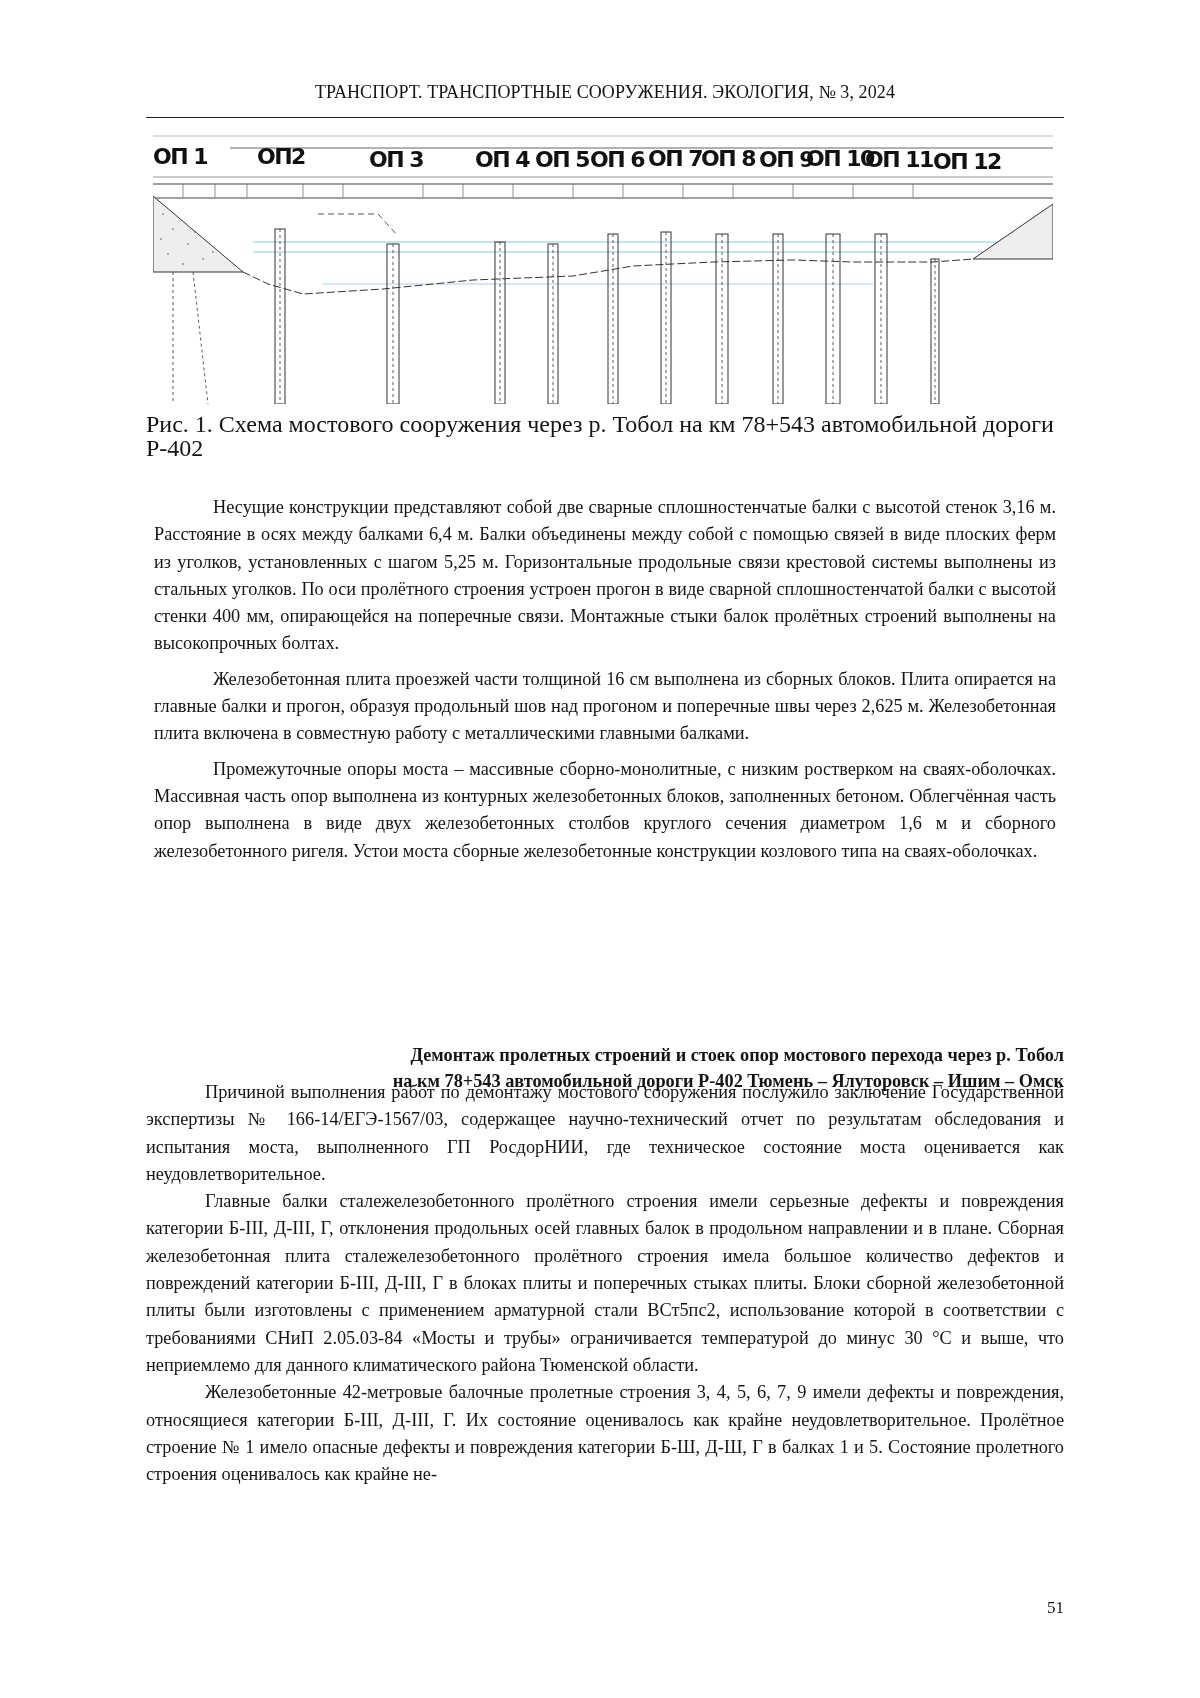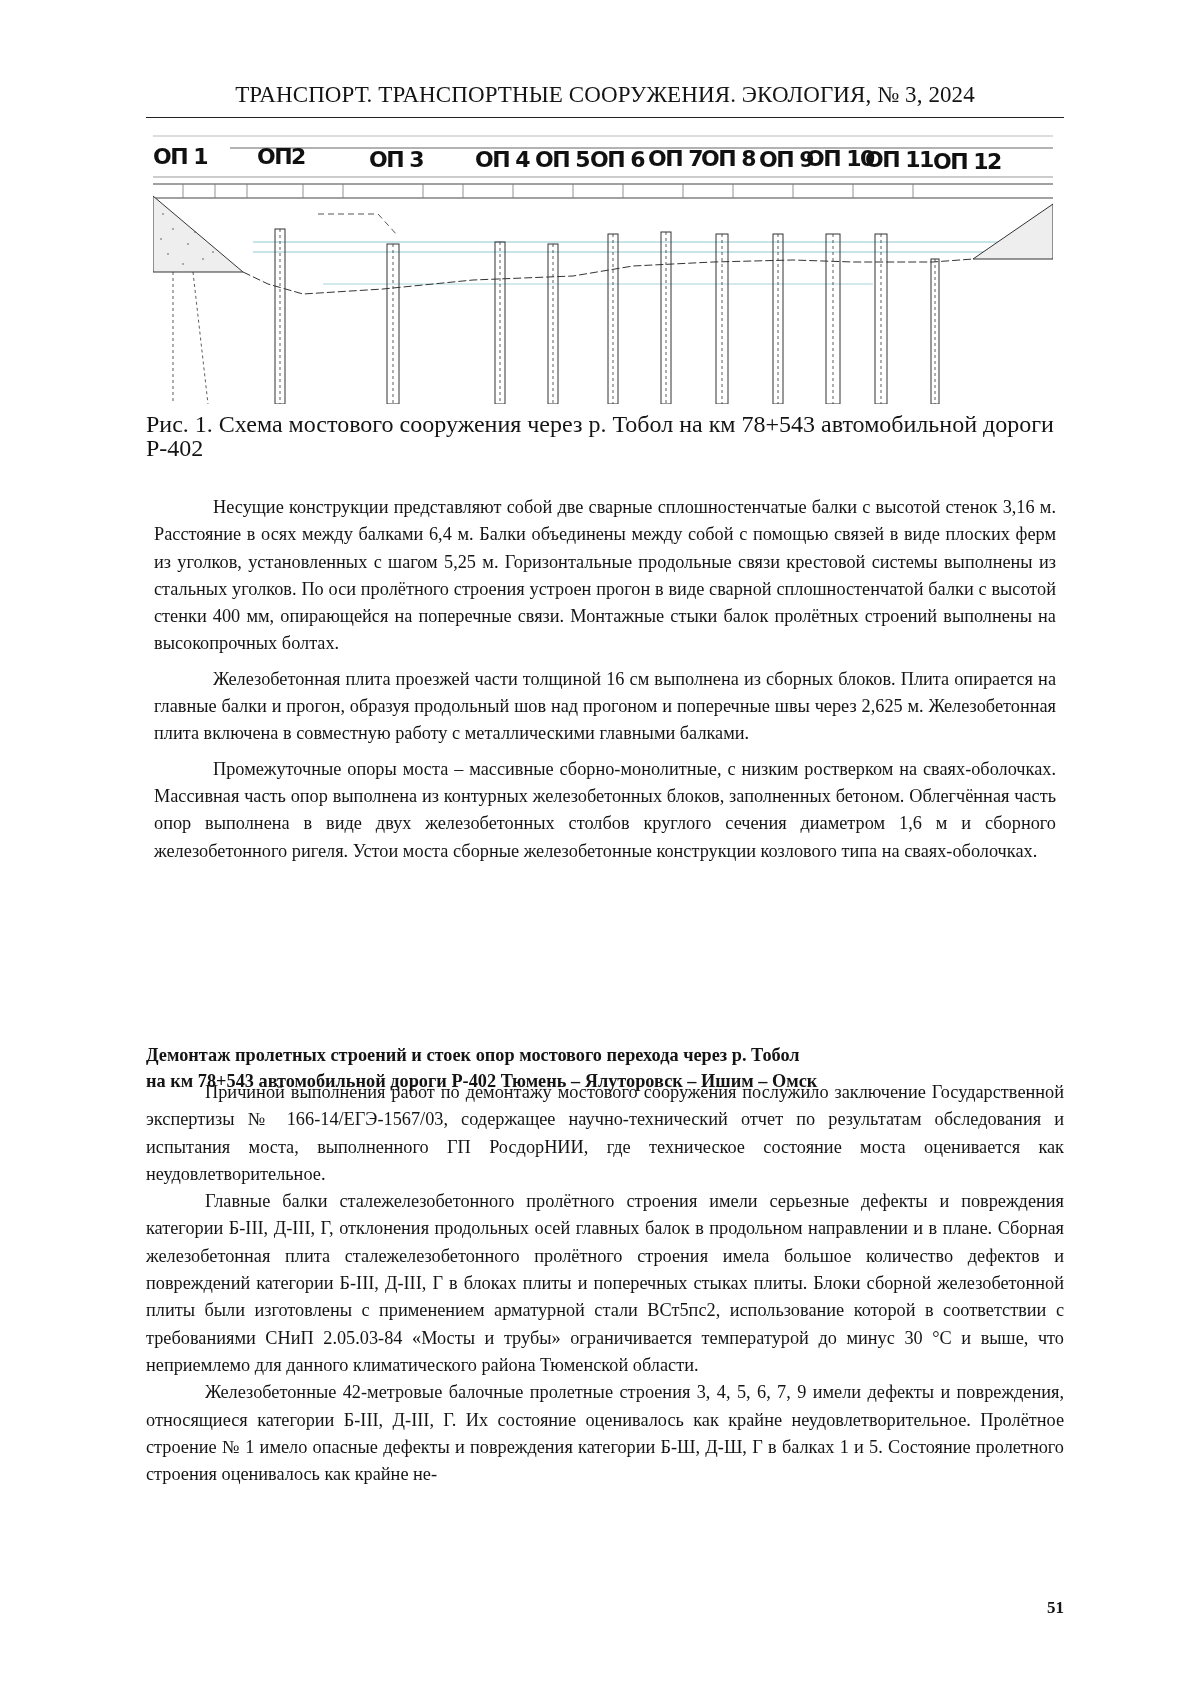--- a/index.html
+++ b/index.html
@@ -1,35 +1,35 @@
 <!DOCTYPE html>
 <html><head>
 <meta charset="utf-8">
 <style>
   html, body { margin: 0; padding: 0; background: #ffffff; }
   body { width: 1200px; height: 1698px; position: relative; overflow: hidden;
          font-family: "Liberation Serif", "DejaVu Serif", serif; color: #141414; }
   .running-head { position: absolute; left: 146px; top: 82px; width: 918px; text-align: center;
-                  font-size: 23px; letter-spacing: 0.1px; }
+                  font-size: 18px; letter-spacing: 0.1px; }
   .head-rule { position: absolute; left: 146px; top: 117px; width: 918px; height: 0;
                border-top: 1.3px solid #222; }
   .figure { position: absolute; left: 153px; top: 134px; width: 900px; height: 270px; }
   .figure svg { width: 900px; height: 270px; display: block; }
   .caption { position: absolute; left: 146px; top: 412px; width: 918px; text-align: left;
              font-size: 24px; line-height: 24px; }
   .body { position: absolute; left: 146px; top: 486px; width: 918px; font-size: 18.3px;
           line-height: 27.3px; text-align: justify; }
   .body p { margin: 8px; text-indent: 59px; }
-  .section-title { position: absolute; left: 146px; top: 1042px; width: 918px; text-align: left;
+  .section-title { position: absolute; left: 146px; top: 1042px; width: 918px; text-align: right;
                    font-weight: bold; font-size: 18.3px; line-height: 26px; }
   .body2 { position: absolute; left: 146px; top: 1079px; width: 918px; font-size: 18.3px;
            line-height: 27.3px; text-align: justify; }
   .body2 p { margin: 0; text-indent: 59px; }
   .page-number { position: absolute; left: 1026px; top: 1598px; width: 38px; text-align: right;
-                 font-size: 17px; font-weight: bold; }
+                 font-size: 17px; }
   .op-label { font-family: "DejaVu Sans", "Liberation Sans", sans-serif; font-weight: bold;
               font-size: 22px; letter-spacing: -1.5px; fill: #111; }
 </style>
 </head>
 <body>
 
 <div class="running-head">ТРАНСПОРТ. ТРАНСПОРТНЫЕ СООРУЖЕНИЯ. ЭКОЛОГИЯ, № 3, 2024</div>
 <div class="head-rule"></div>
 
 <div class="figure">

